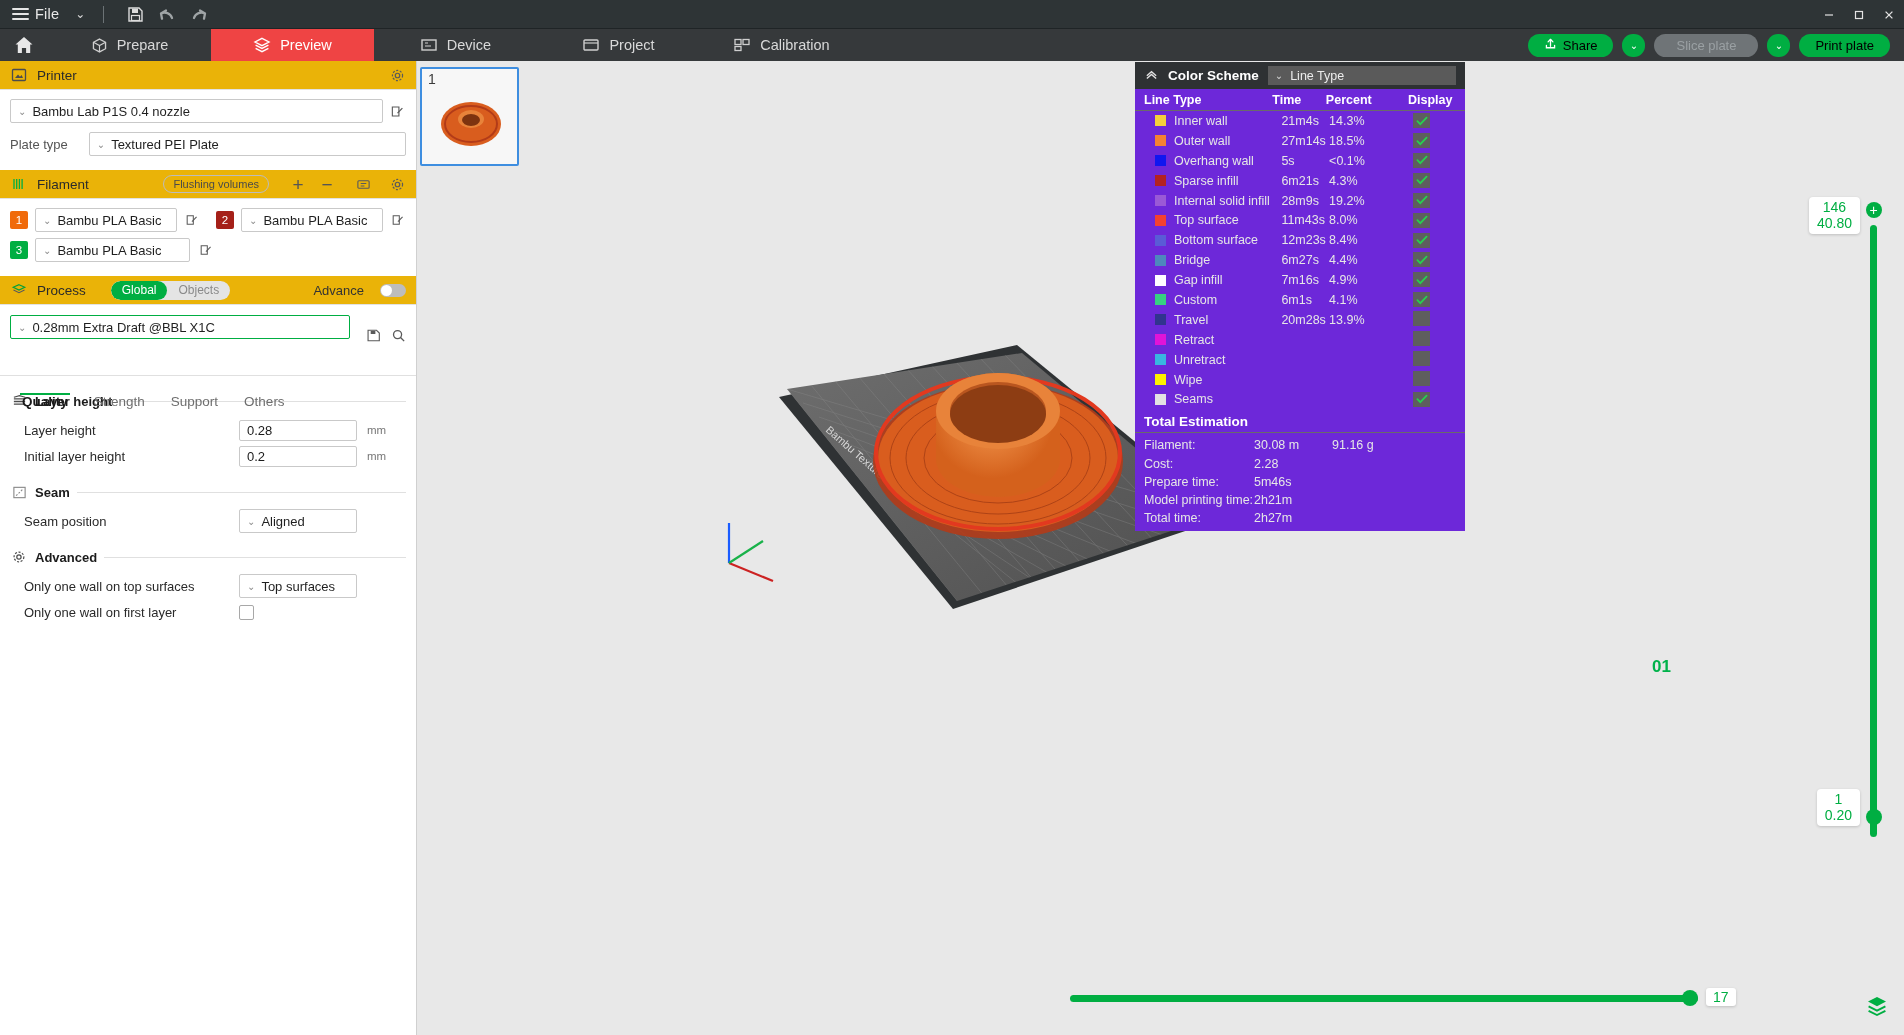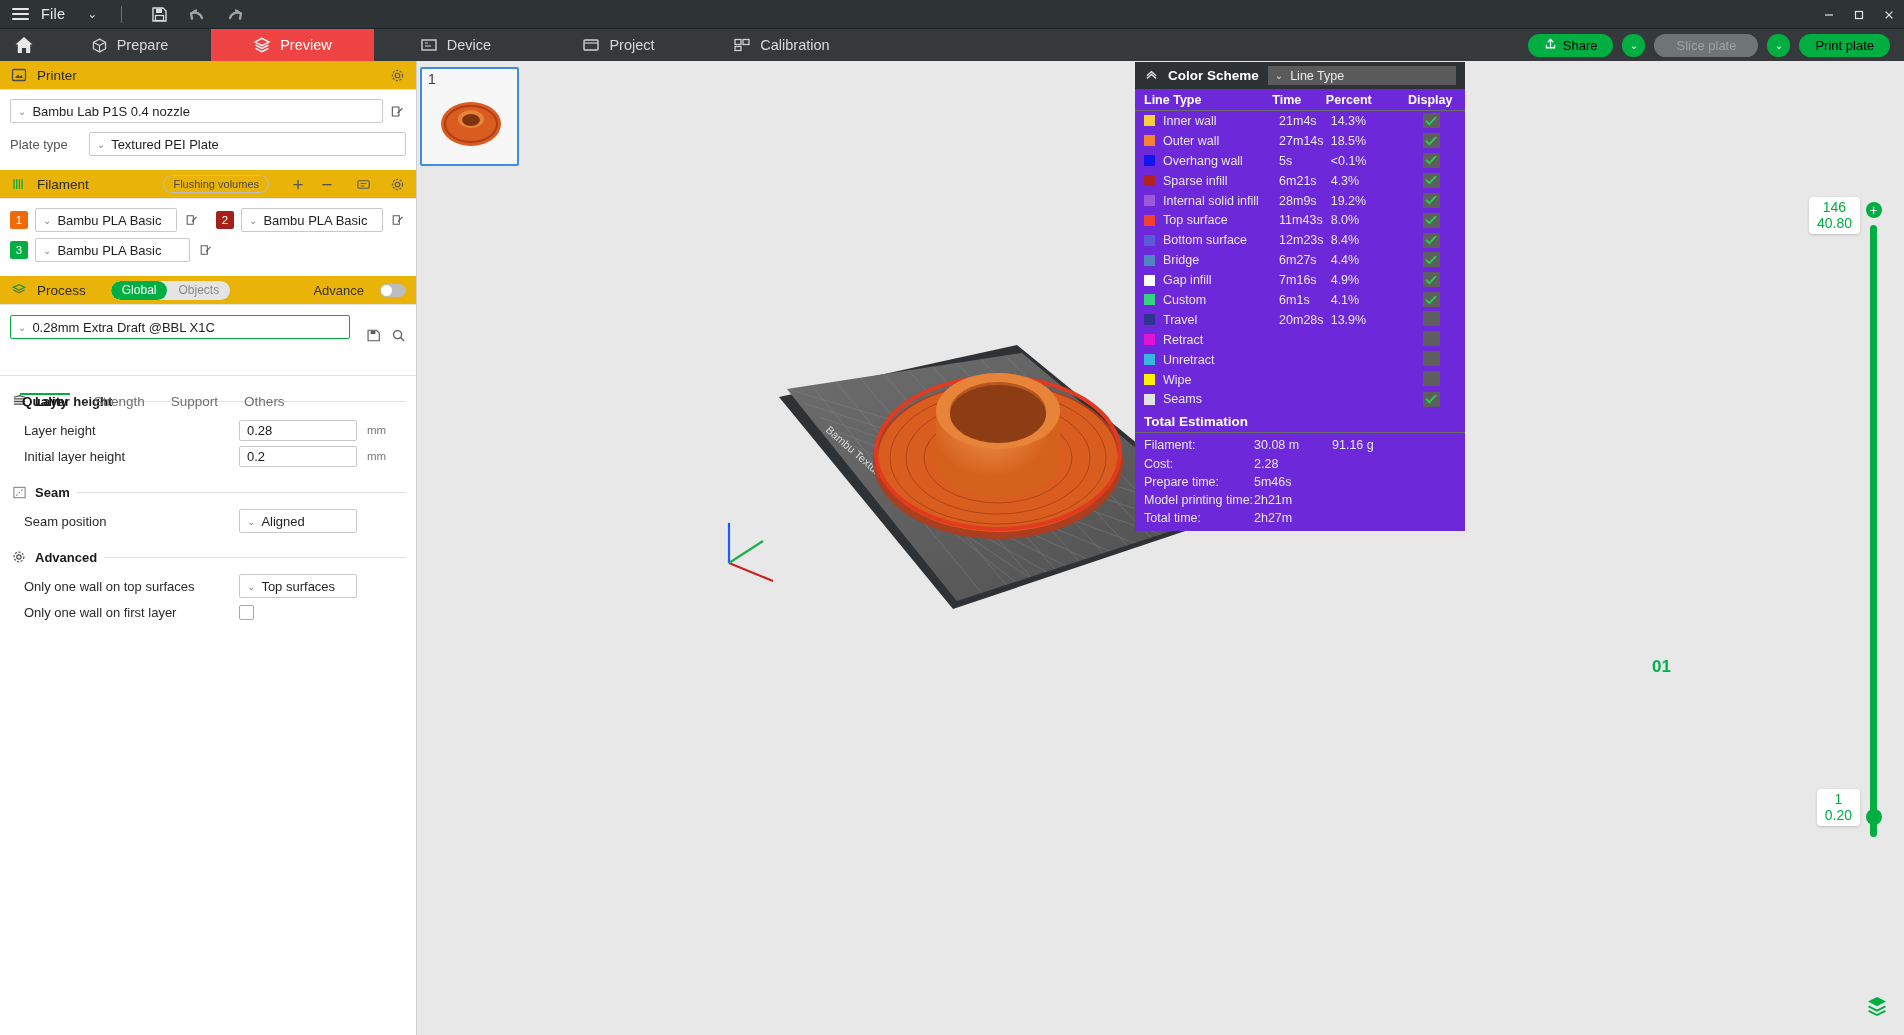--- a/index.html
+++ b/index.html
@@ -10,21 +10,21 @@
     background: #e8e8e8;
   }
   #app { position: relative; width: 1904px; height: 1035px; }
 
   
   .titlebar {
     position: absolute; left: 0; top: 0; width: 1904px; height: 29px;
     background: #2e3436; display: flex; align-items: center;
     border-bottom: 1px solid #1f2426;
   }
-  .tb-left { display: flex; align-items: center; padding-left: 12px; gap: 12px; }
+  .tb-left { display: flex; align-items: center; padding-left: 12px; gap: 6px; }
   .hamburger { display: inline-flex; flex-direction: column; justify-content: center; gap: 3px; width: 17px; }
   .hamburger i { display: block; height: 2px; background: #e6e6e6; border-radius: 1px; }
   .tb-file { color: #e8e8e8; font-size: 14.5px; letter-spacing: .2px; }
   .tb-caret { color: #d7d7d7; font-size: 12px; margin-left: 10px; }
   .tb-sep { width: 1px; height: 17px; background: #6b7275; margin: 0 12px; }
   .tb-icon { width: 26px; height: 22px; display: inline-flex; align-items: center; justify-content: center; }
   .tb-icon svg { display: block; }
   .win-btns { position: absolute; right: 0; top: 0; height: 29px; display: flex; }
   .win-btn { width: 30px; height: 29px; display: flex; align-items: center; justify-content: center; }
   .win-btn svg { display:block; }
@@ -156,21 +156,21 @@
     gap: 7px; padding: 0 7px; font-size: 12.5px; color: #ececec; cursor: pointer;
   }
   .cs-tablehead {
     display: flex; align-items: center; height: 22px; padding: 0 9px;
     font-weight: bold; font-size: 12.5px; border-bottom: 1px solid #6a6a6a; color: #fff;
   }
   .c-name { width: 134px; }
   .c-time { width: 56px; }
   .c-pct  { width: 82px; }
   .c-disp { width: 54px; text-align: center; }
-  .cs-row { display: flex; align-items: center; height: 19.9px; padding: 0 9px; }
+  .cs-row { display: flex; align-items: center; height: 19.9px; padding: 0 20px; }
   .swatch { width: 11px; height: 11px; flex: none; margin-right: 8px; }
   .cs-row .c-name { width: 126px; white-space: nowrap; overflow: visible; }
   .cbox {
     width: 17px; height: 15px; background: #5e5e5e; display: inline-flex;
     align-items: center; justify-content: center; cursor: pointer;
   }
   .cbox.on svg { display: block; }
   .cs-total { font-size: 13.5px; font-weight: bold; color: #fff; padding: 5px 9px 3px; }
   .cs-hr { height: 1px; background: #6a6a6a; margin: 0 0 3px; }
   .cs-est { display: flex; padding: 0 9px; height: 18.2px; align-items: center; }
@@ -806,20 +806,25 @@
       <div class="bubble" style="right:26px; top:-4px;">
         <div>146</div>
         <div>40.80</div>
       </div>
       <div class="bubble" style="right:26px; top:588px;">
         <div>1</div>
         <div>0.20</div>
       </div>
     </div>
 
+    <div class="hslider">
+      <div class="h-track"></div>
+      <div class="h-knob"></div>
+      <div class="h-val">17</div>
+    </div>
 
     <div class="layers-ico">
       <svg width="26" height="26" viewBox="0 0 26 26">
           <path d="M13 4l9 4.6-9 4.6-9-4.6z" fill="#00ae42"></path>
           <path d="M4.6 13.4L13 17.6l8.4-4.2M4.6 17.8L13 22l8.4-4.2" fill="none" stroke="#00ae42" stroke-width="1.9"></path>
         </svg>
     </div>
   </div>
 
   <div class="thumbstrip">

